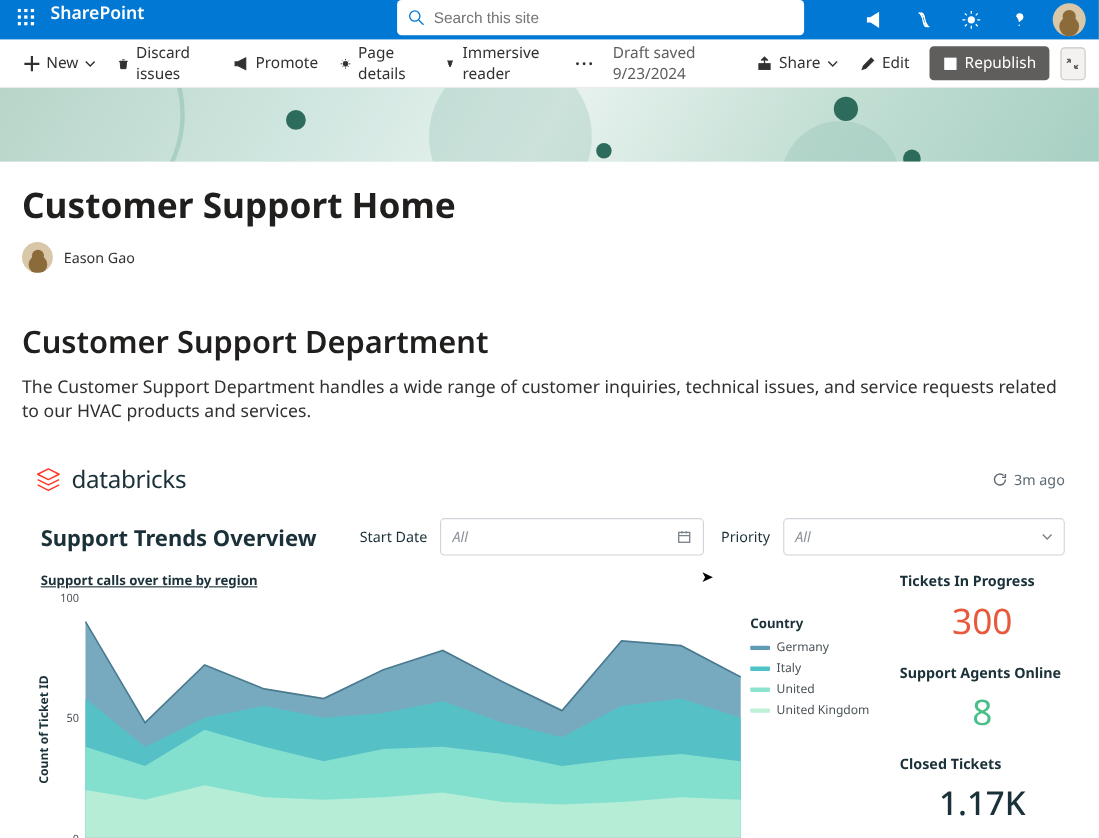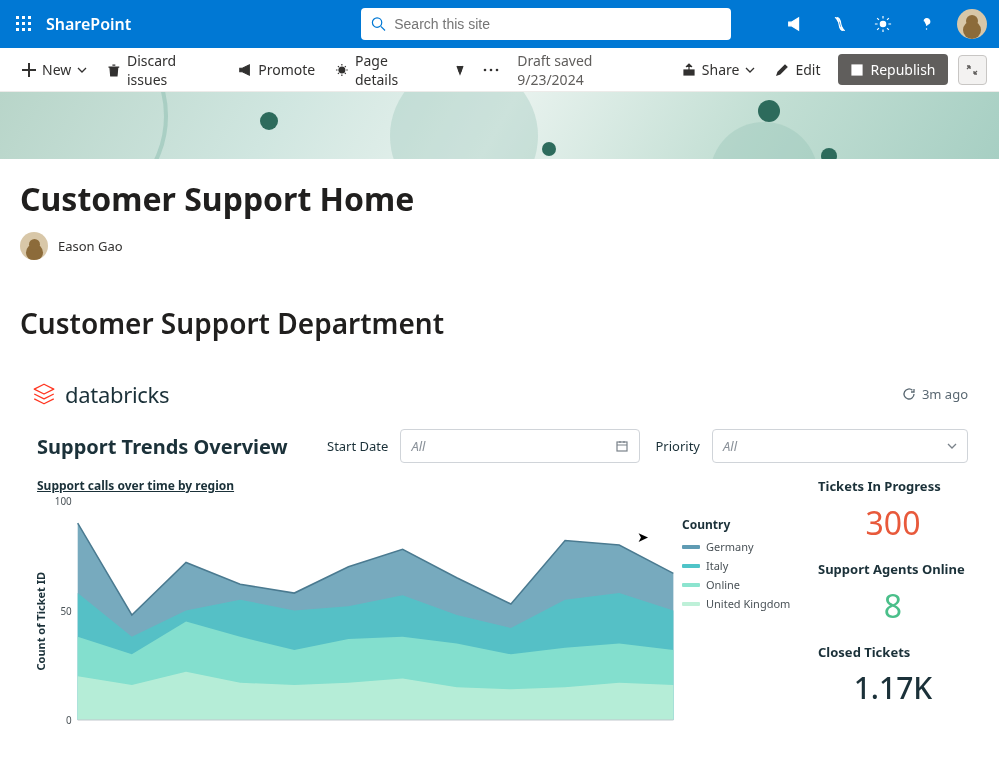--- a/index.html
+++ b/index.html
@@ -1,20 +1,20 @@
 <!DOCTYPE html>
 <html><head>
 <meta charset="utf-8">
 <style>
   * { box-sizing: border-box; margin: 0; padding: 0; }
   html, body { font-family: "Segoe UI", system-ui, -apple-system, sans-serif; font-size: 14px; color:#323130; background:#d2e7e4; }
   body { width:999px; height:762px; overflow:hidden; }
 
   
-  .suite-bar { height:48px; background:#0078d4; color:#fff; display:flex; align-items:center; padding:0 8px; }
+  .suite-bar { height:36px; background:#0078d4; color:#fff; display:flex; padding:0 8px; }
   .waffle { width:32px; height:32px; display:flex; align-items:center; justify-content:center; cursor:pointer; }
   .waffle svg { fill:#fff; }
   .app-name { font-size:16px; font-weight:600; margin-left:6px; }
   .search-wrap { margin-left:230px; width:370px; height:32px; background:#fff; border-radius:4px; display:flex; align-items:center; padding:0 10px; }
   .search-wrap svg { fill:#0078d4; }
   .search-wrap input { border:none; outline:none; margin-left:8px; font-size:14px; width:100%; color:#605e5c; background:transparent; }
   .suite-right { margin-left:auto; display:flex; align-items:center; gap:4px; }
   .suite-btn { width:40px; height:48px; display:flex; align-items:center; justify-content:center; cursor:pointer; }
   .suite-btn svg { fill:#fff; stroke:#fff; }
   .avatar-circle { width:30px; height:30px; border-radius:50%; background:#d8c7a8; margin-left:6px; margin-right:4px; display:flex; align-items:center; justify-content:center; font-size:11px; color:#6c5429; cursor:pointer; overflow:hidden;}
@@ -168,20 +168,21 @@
     <svg width="14" height="14" viewBox="0 0 14 14" fill="none" stroke="#323130" stroke-width="1.2">
         <circle cx="7" cy="7" r="3"></circle>
         <path d="M7 1v1.5M7 11.5V13M1 7h1.5M11.5 7H13M3 3l1 1M10 10l1 1M11 3l-1 1M4 10l-1 1"></path>
       </svg>
     <span>Page details</span>
   </div>
   <div class="cmd-btn">
     <svg width="14" height="14" viewBox="0 0 14 14" fill="none" stroke="#323130" stroke-width="1.2">
         <path d="M4 3 L7 11 L10 3 M5 8h4"></path>
       </svg>
+    <span>Immersive reader</span>
   </div>
   <div class="cmd-btn" style="padding:6px 6px;">
     <svg width="16" height="4" viewBox="0 0 16 4">
         <circle cx="2" cy="2" r="1.3"></circle>
         <circle cx="8" cy="2" r="1.3"></circle>
         <circle cx="14" cy="2" r="1.3"></circle>
       </svg>
   </div>
   <div class="cmd-sep"></div>
   <div class="draft-status">Draft saved 9/23/2024</div>
@@ -219,20 +220,21 @@
 
 <div class="page-wrap">
   <div class="page-pad">
     <div class="page-title">Customer Support Home</div>
     <div class="author-row">
       <div class="author-avatar"></div>
       <span>Eason Gao</span>
     </div>
 
     <div class="section-title">Customer Support Department</div>
+    <div class="section-body">The Customer Support Department handles a wide range of customer inquiries, technical issues, and service requests related to our HVAC products and services.</div>
 
     <div class="dbx-frame">
       <div class="dbx-header">
         <div class="dbx-logo">
           <svg width="26" height="26" viewBox="0 0 32 32">
             <g fill="none" stroke="#ff3621" stroke-width="1.6" stroke-linejoin="round">
               <path d="M4 10 L16 4 L28 10 L16 16 Z"></path>
               <path d="M4 16 L16 22 L28 16"></path>
               <path d="M4 22 L16 28 L28 22"></path>
             </g>
@@ -295,21 +297,21 @@
                     <div class="legend-item">
                       <span class="legend-swatch" style="background: rgb(95, 155, 179);"></span>
                       <span>Germany</span>
                     </div>
                     <div class="legend-item">
                       <span class="legend-swatch" style="background: rgb(79, 196, 200);"></span>
                       <span>Italy</span>
                     </div>
                     <div class="legend-item">
                       <span class="legend-swatch" style="background: rgb(140, 228, 207);"></span>
-                      <span>Online</span>
+                      <span>United</span>
                     </div>
                     <div class="legend-item">
                       <span class="legend-swatch" style="background: rgb(190, 240, 216);"></span>
                       <span>United Kingdom</span>
                     </div>
                   </div>
               </div>
             </div>
           </div>
 

